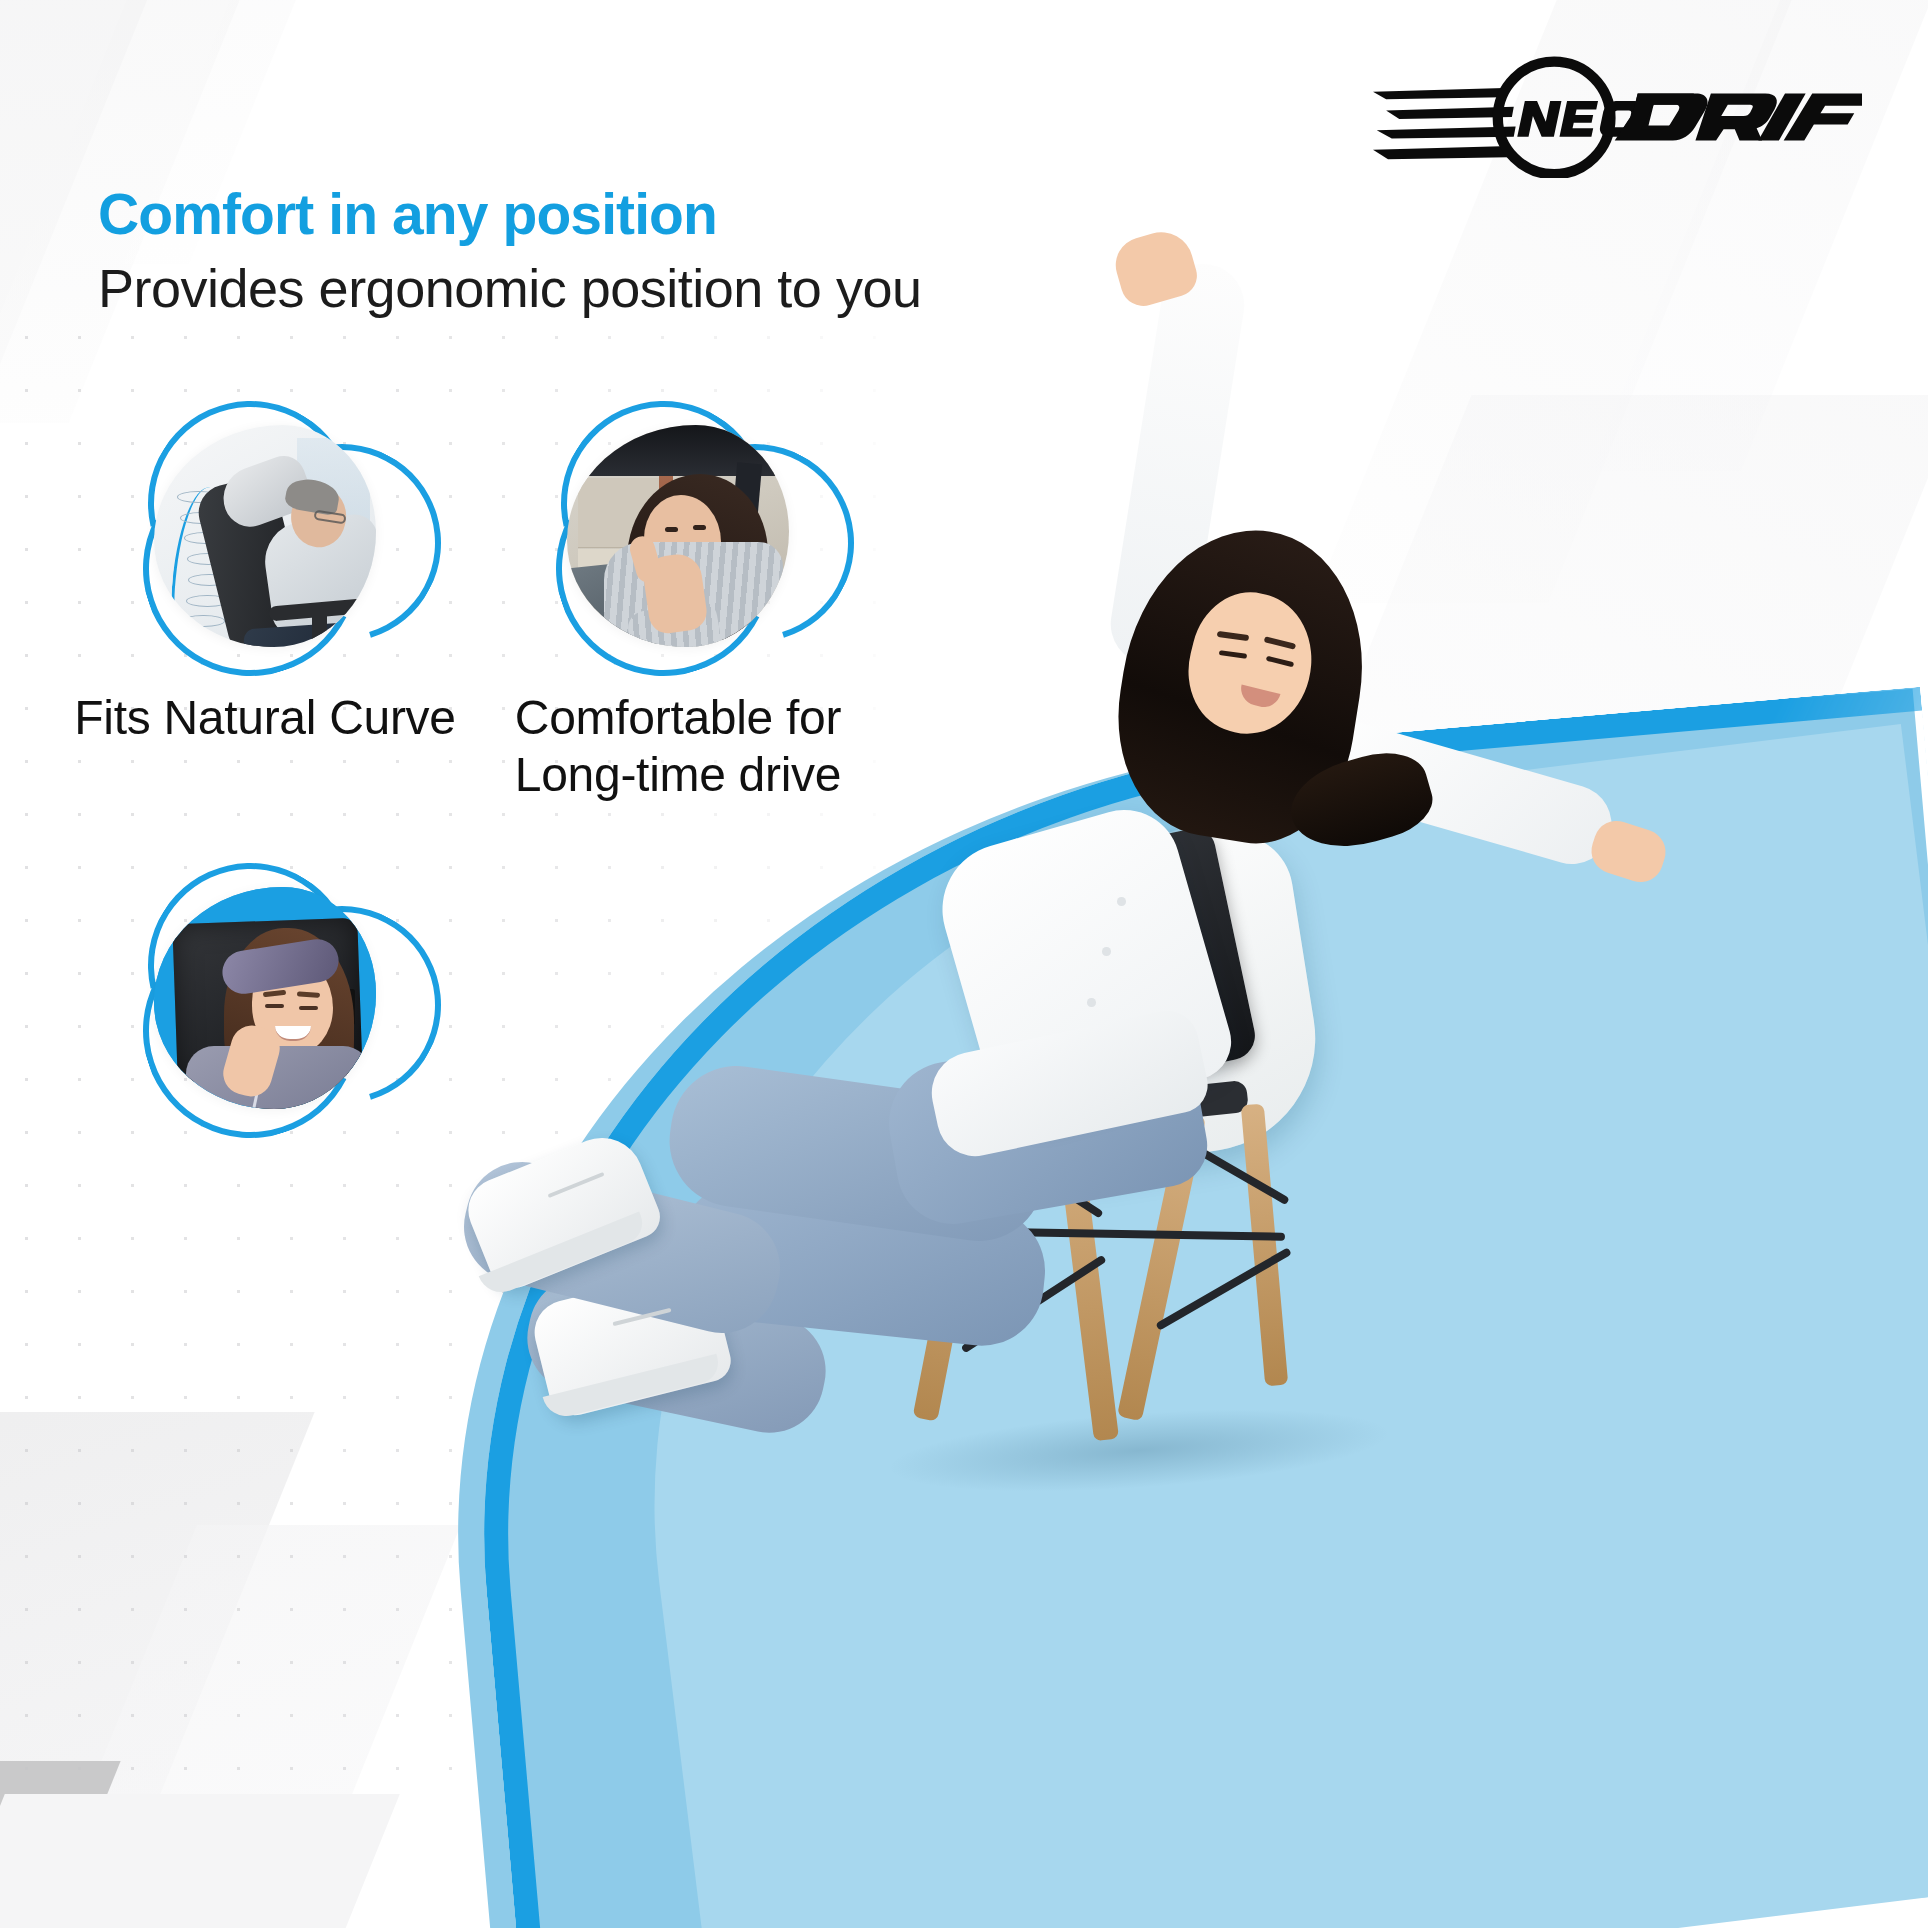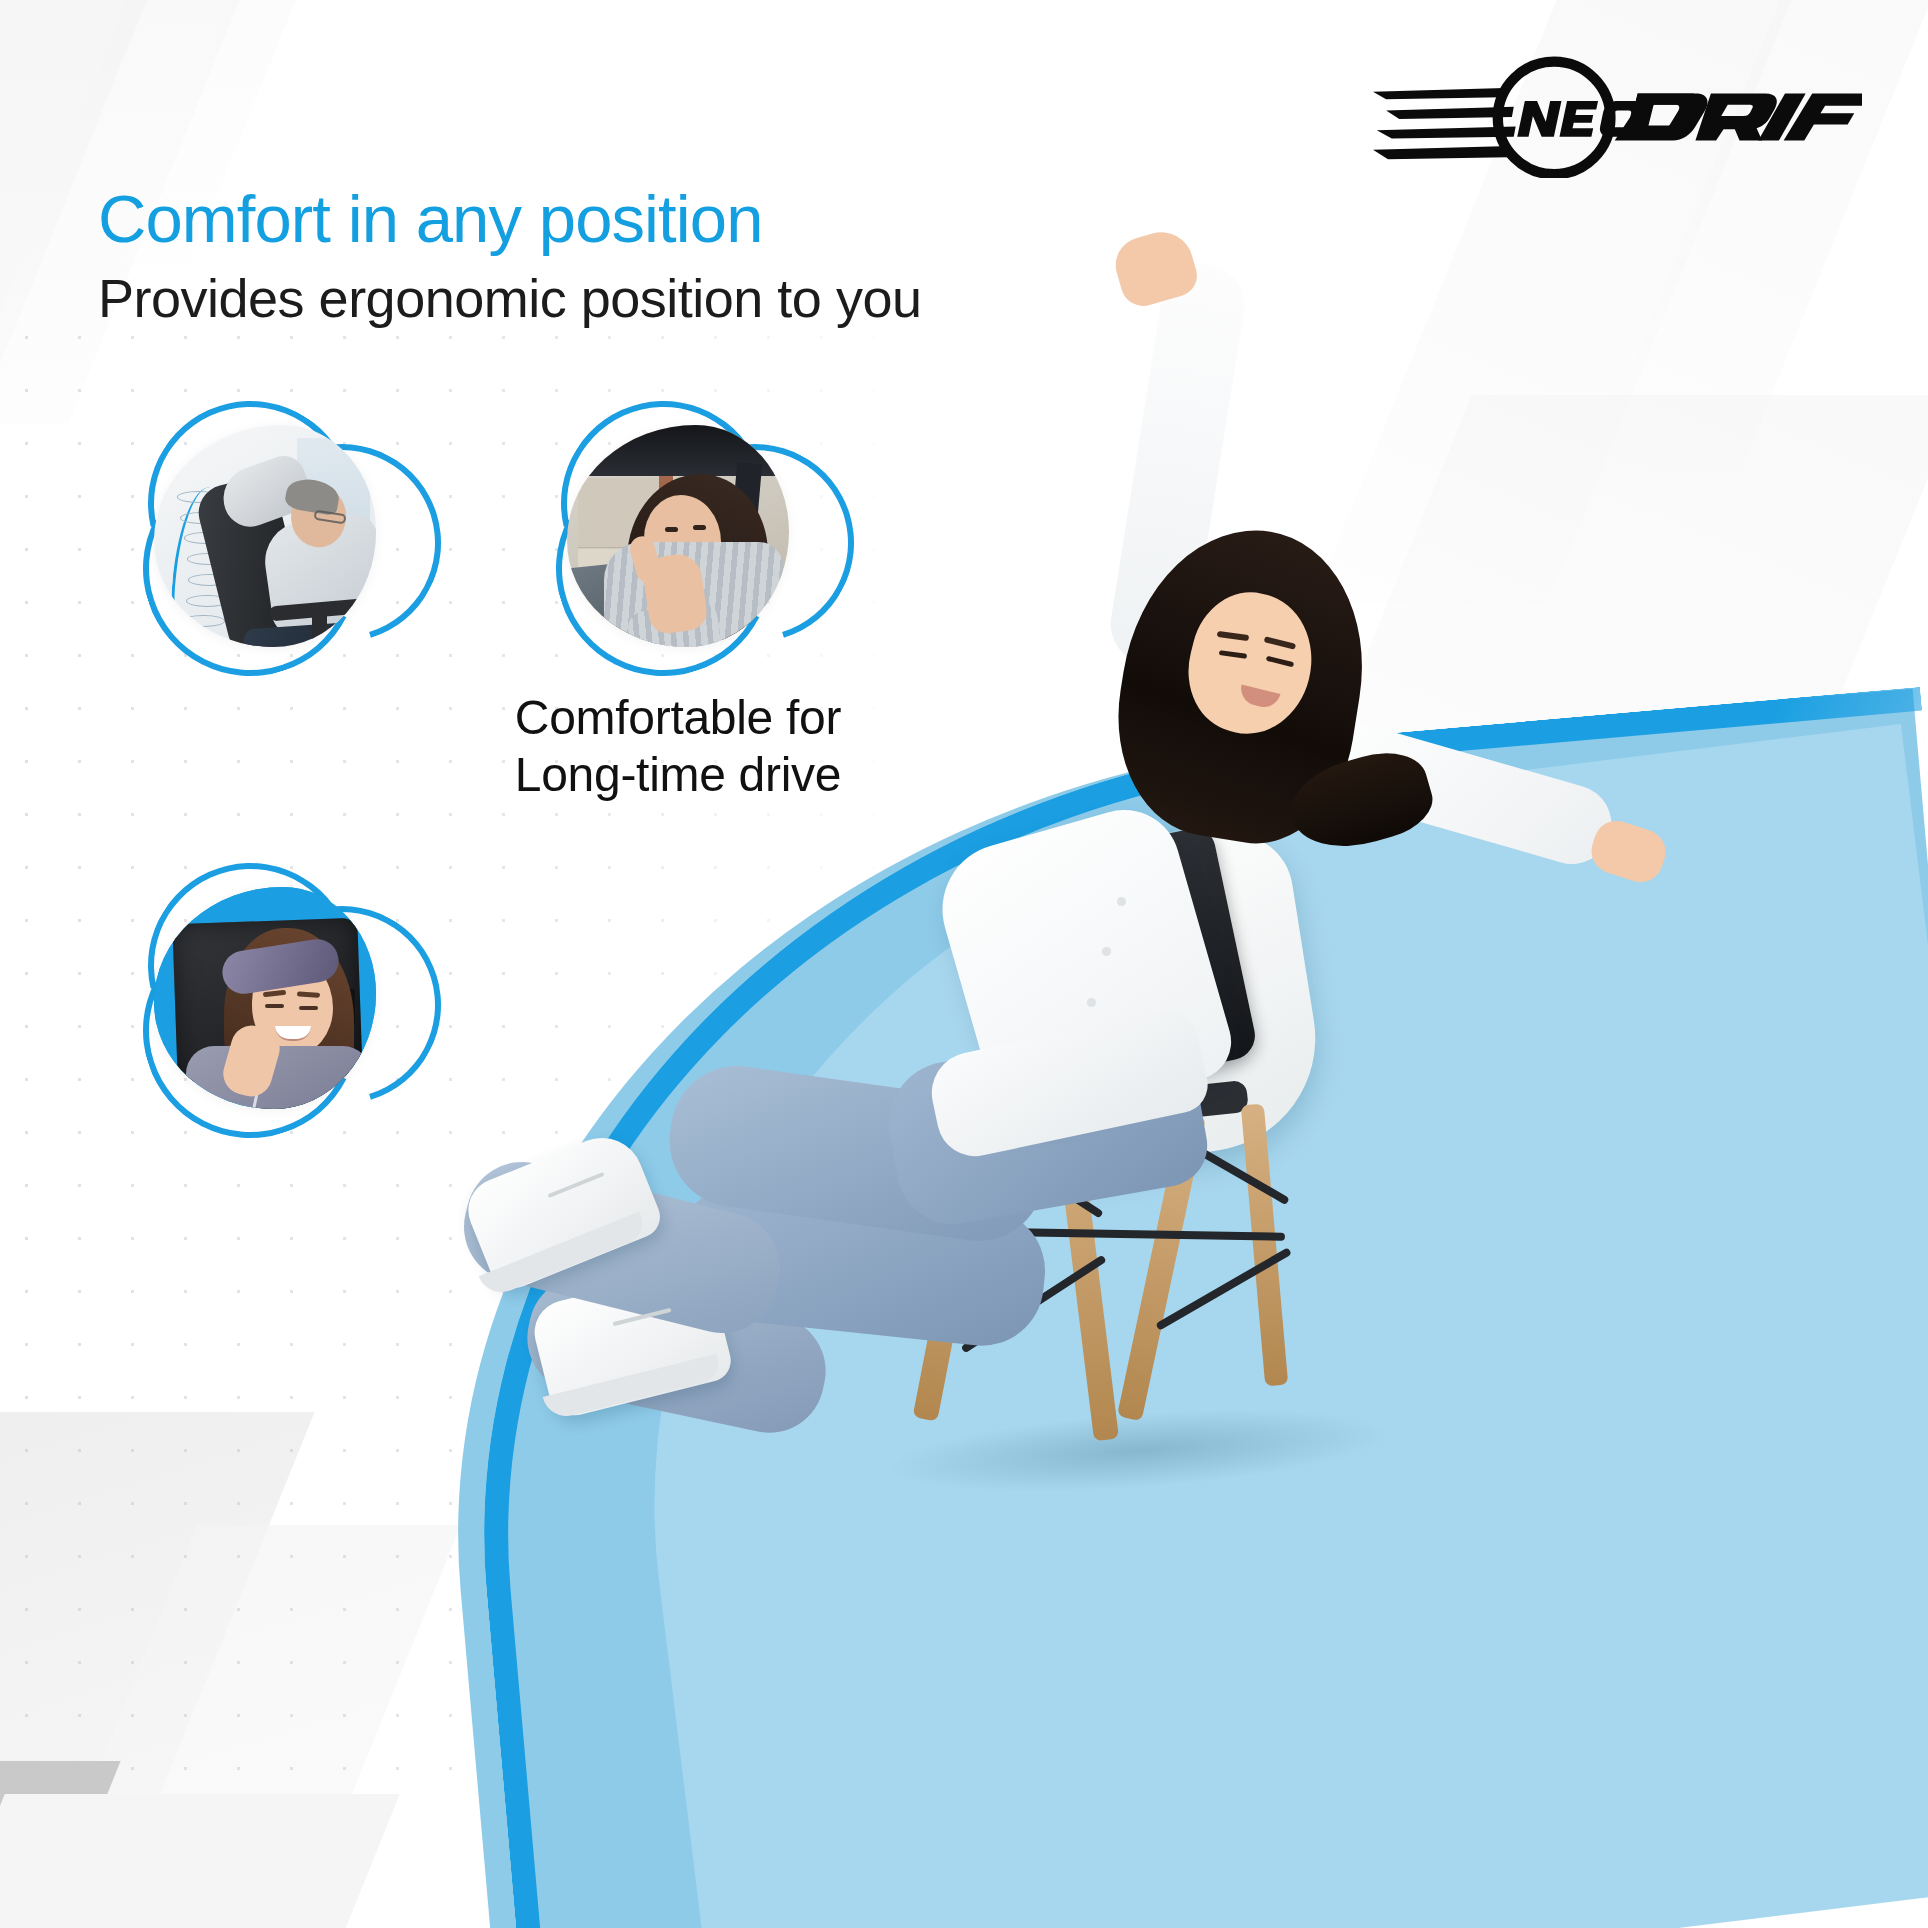--- a/index.html
+++ b/index.html
@@ -61,21 +61,21 @@
   #logo {
     position:absolute; right:66px; top:56px;
     width:490px; height:122px;
     display:flex; align-items:center; justify-content:flex-end;
   }
   #logo svg { width:490px; height:122px; display:block; }
 
   
   #headline-block { position:absolute; left:98px; top:185px; width:942px; }
   #headline {
-    font-size:67px; line-height:1.02; font-weight:400;
+    font-size:57px; line-height:1.02; font-weight:700;
     color:#139fe0; letter-spacing:-0.9px;
     white-space:nowrap;
   }
   #subheadline {
     margin-top:17px;
     font-size:54px; line-height:1.05; font-weight:400;
     color:#1c1c1c; letter-spacing:-0.5px;
     white-space:nowrap;
   }
 
@@ -477,20 +477,21 @@
           <div class="p1-body"></div>
           <div class="p1-head"></div>
           <div class="p1-hair"></div>
           <div class="p1-glass"></div>
           <div class="p1-seat"></div>
           <div class="p1-arm"></div>
           <div class="p1-armpost"></div>
         </div>
       </div>
     </div>
+    <div class="feat-label">Fits Natural Curve</div>
   </div>
 
   <div class="feature" id="feature-1">
     <div class="feat-icon-wrap">
       <div class="arc arc-top"></div>
       <div class="arc arc-bot"></div>
       <div class="arc arc-right"></div>
       <div class="blob">
         <div class="photo">
           <div class="p2-bg"></div>

